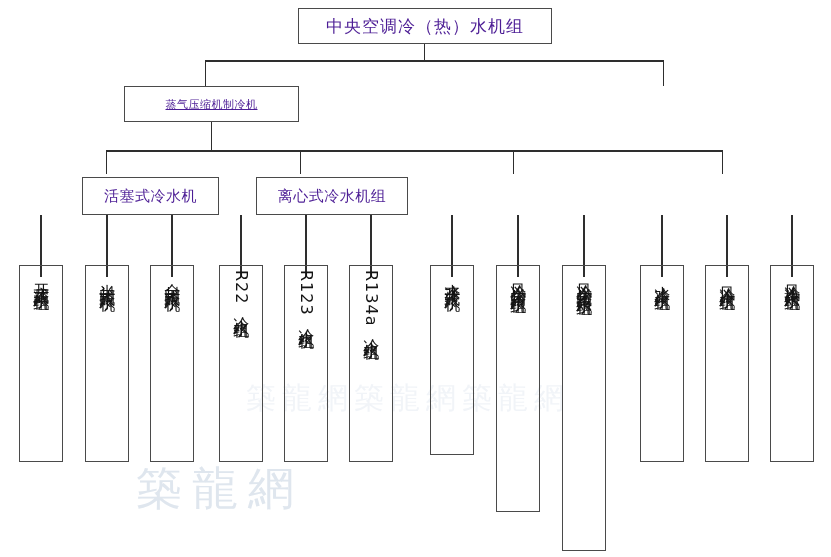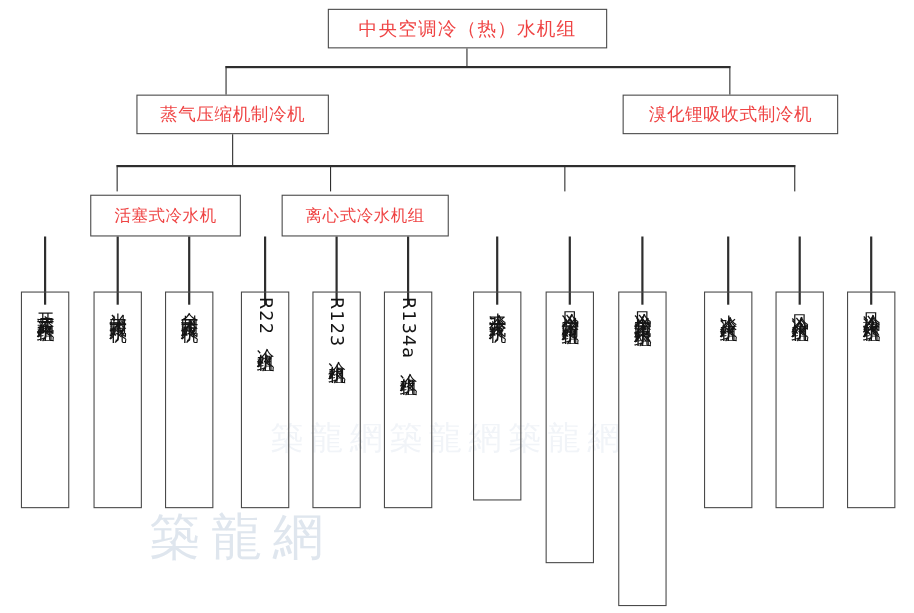--- a/index.html
+++ b/index.html
@@ -59,25 +59,25 @@
     position: absolute;
     box-sizing: border-box;
     border: 1px solid #4a4a4a;
     background: transparent;
     z-index: 2;
   }
   .node.h-node {
     display: flex;
     align-items: center;
     justify-content: center;
-    color: #ef4444;
+    color: #4c1d95;
     white-space: nowrap;
   }
   .node.root { font-size: 17px; letter-spacing: 1px; }
-  .node.lvl2 { font-size: 16px; letter-spacing: 0.5px; }
+  .node.lvl2 { font-size: 11px; letter-spacing: 0.5px; text-decoration: underline; }
   .node.lvl3 { font-size: 15px; letter-spacing: 0.5px; margin-left: 40px; }
 
   
   .node.v-node {
     display: block;
     padding-top: 4px;
     text-align: center;
   }
   .vtext {
     display: inline-block;
@@ -128,21 +128,20 @@
   <div class="conn thick-v" style="left:583px; top:215px; height:62px;"></div>
 
   <div class="conn thick-v" style="left:661px; top:215px; height:62px;"></div>
   <div class="conn thick-v" style="left:726px; top:215px; height:62px;"></div>
   <div class="conn thick-v" style="left:791px; top:215px; height:62px;"></div>
 
   <div class="node h-node root" style="left:298px; top:8px; width:254px; height:36px;">中央空调冷（热）水机组</div>
 
   <div class="node h-node lvl2" style="left:124px; top:86px; width:175px; height:36px;">蒸气压缩机制冷机</div>
 
-  <div class="node h-node lvl2" style="left:566px; top:86px; width:196px; height:36px;">溴化锂吸收式制冷机</div>
 
   <div class="node h-node lvl3" style="left:42px; top:177px; width:137px; height:38px;">活塞式冷水机</div>
 
   <div class="node h-node lvl3" style="left:216px; top:177px; width:152px; height:38px;">离心式冷水机组</div>
 
 
 
   <div class="node v-node" style="left:19px; top:265px; width:44px; height:197px;">
     <span class="vtext">开启式冷水机组</span>
   </div>

